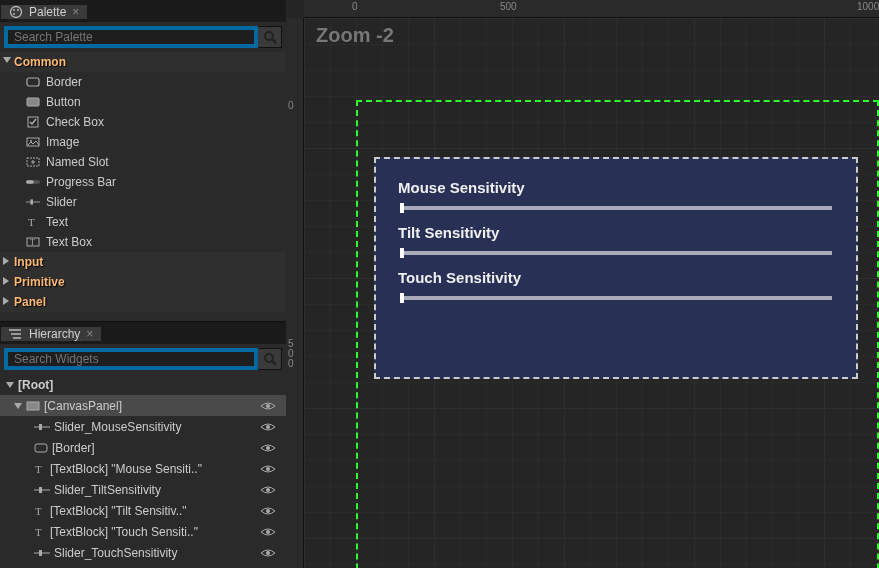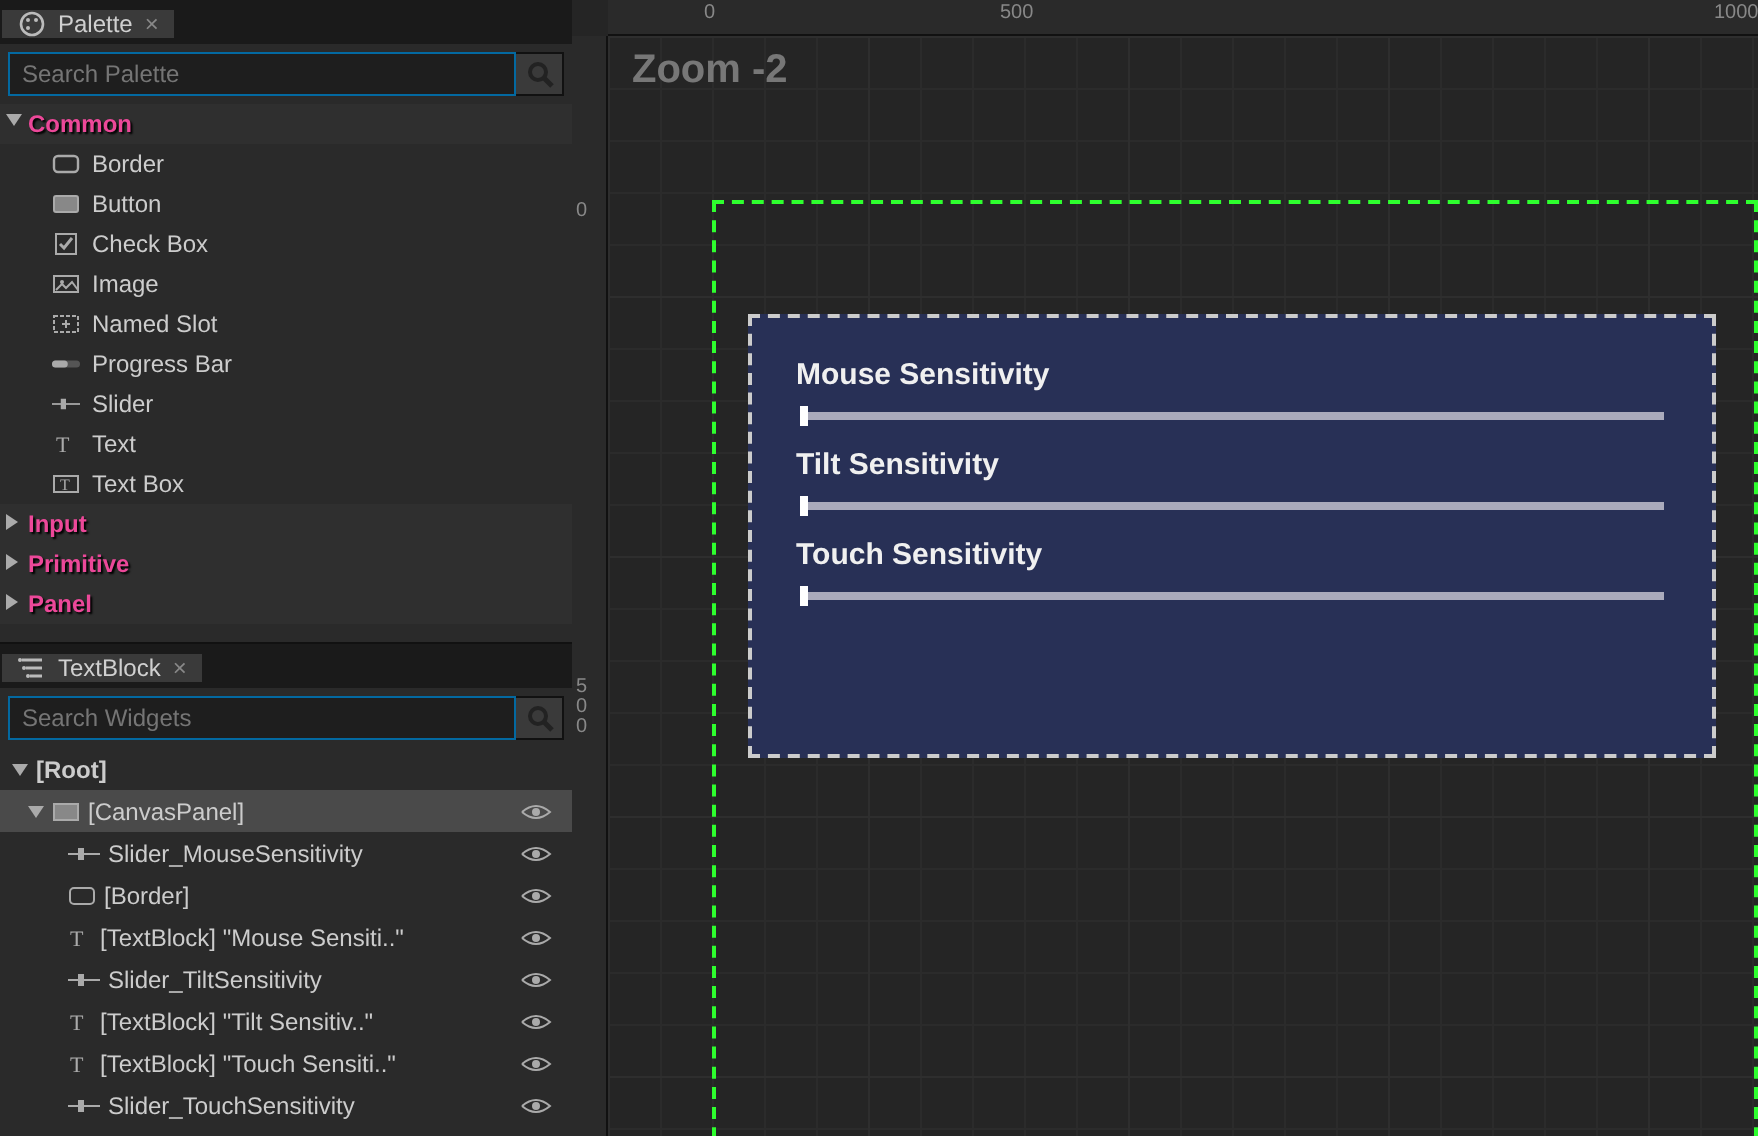--- a/index.html
+++ b/index.html
@@ -54,42 +54,42 @@
 
 
 .searchbar {
   display: flex;
   margin: 4px;
   height: 22px;
 }
 .searchbar input {
   flex: 1;
   background: #1e1e1e;
-  border: 1px solid #0369a1;
+  border: 4px solid #0369a1;
   color: #888;
   padding: 0 6px;
   font-size: 12px;
   outline: none;
 }
 .searchbar .sbtn {
   width: 24px;
   background: #3a3a3a;
   border: 1px solid #111;
   border-left: none;
   display: flex;
   align-items: center;
   justify-content: center;
 }
 
 
 .tree { flex: 1; overflow: auto; }
 .cat {
   background: #2f2f2f;
   padding: 3px 6px 3px 14px;
-  color: #ec4899;
+  color: #fdba74;
   font-weight: 600;
   text-shadow: 1px 1px 1px #000;
   position: relative;
   cursor: pointer;
 }
 .cat .arrow {
   position: absolute;
   left: 3px; top: 5px;
   width: 0; height: 0;
 }
@@ -359,21 +359,21 @@
         <span class="tab-ico">
           <svg width="14" height="14" viewBox="0 0 14 14">
               <line x1="2" y1="3" x2="12" y2="3" stroke="#bbb" stroke-width="1.5"></line>
               <line x1="4" y1="7" x2="12" y2="7" stroke="#bbb" stroke-width="1.5"></line>
               <line x1="6" y1="11" x2="12" y2="11" stroke="#bbb" stroke-width="1.5"></line>
               <circle cx="1" cy="3" r="1" fill="#bbb"></circle>
               <circle cx="3" cy="7" r="1" fill="#bbb"></circle>
               <circle cx="5" cy="11" r="1" fill="#bbb"></circle>
             </svg>
         </span>
-        <span>TextBlock</span>
+        <span>Hierarchy</span>
         <span class="close">×</span>
       </div>
     </div>
     <div class="searchbar">
       <input type="text" placeholder="Search Widgets" style="">
       <div class="sbtn">
         <svg width="14" height="14" viewBox="0 0 14 14">
             <circle cx="6" cy="6" r="4" fill="none" stroke="#222" stroke-width="2"></circle>
             <line x1="9" y1="9" x2="13" y2="13" stroke="#222" stroke-width="2.5"></line>
           </svg>

